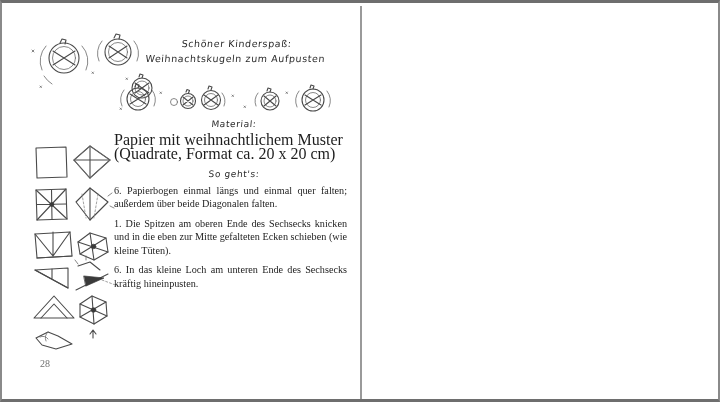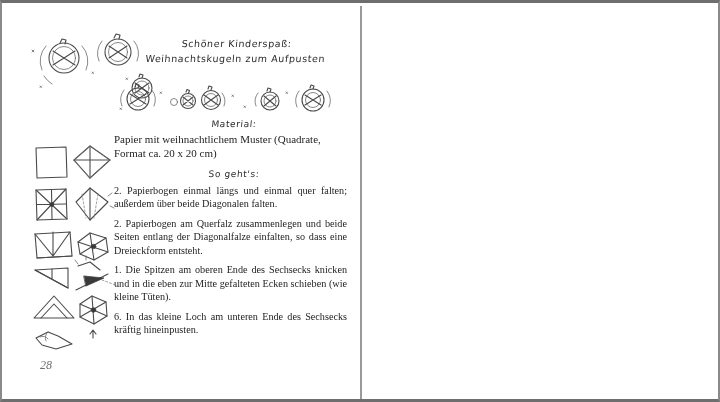--- a/index.html
+++ b/index.html
@@ -23,28 +23,28 @@
     transform:skewX(-5deg);
   }
   .serif{font-family:"Liberation Serif",serif;color:#1d1d1d;}
 
   
   #hl-title{position:absolute;left:132px;top:30px;width:200px;text-align:center;}
   #hl-title .l1{display:block;font-size:9.5px;line-height:15px;}
   #hl-title .l2{display:block;font-size:9.5px;line-height:15px;}
 
   #hl-material-head{position:absolute;left:130px;top:113px;width:200px;text-align:center;font-size:9px;}
-  #hl-material-body{position:absolute;left:110px;top:127px;width:230px;font-size:11px;line-height:13.5px;text-align:left;}
+  #hl-material-body{position:absolute;left:110px;top:127px;width:230px;font-size:16px;line-height:13.5px;text-align:left;}
   #hl-sogehts{position:absolute;left:130px;top:163px;width:200px;text-align:center;font-size:9px;}
 
   #hl-steps{position:absolute;left:110px;top:178px;width:233px;}
   #hl-steps p{margin:0 0 6.5px 0;font-size:10.2px;line-height:13.3px;text-align:justify;color:#1d1d1d;}
   #hl-steps p:last-child{margin-bottom:0;}
 
-  #pg-left{position:absolute;left:36px;top:352px;font-size:12px;color:#6f6f6f;font-style:italic;}
+  #pg-left{position:absolute;left:36px;top:352px;font-size:10px;color:#6f6f6f;}
 
   
   svg{display:block;overflow:visible;}
   .ink{fill:none;stroke:#4a4a4a;stroke-width:1.1;stroke-linecap:round;stroke-linejoin:round;}
   .ink-thin{fill:none;stroke:#6a6a6a;stroke-width:.8;stroke-linecap:round;}
   .ink-dash{fill:none;stroke:#7a7a7a;stroke-width:.7;stroke-dasharray:2 2;}
   .ink-fill{fill:#3a3a3a;stroke:#3a3a3a;stroke-width:.7;}
 
   #balls-top{position:absolute;left:22px;top:26px;}
   #balls-row{position:absolute;left:112px;top:76px;}
@@ -214,22 +214,21 @@
     <div id="hl-title" class="hand">
       <span class="l1">Schöner Kinderspaß:</span>
       <span class="l2">Weihnachtskugeln zum Aufpusten</span>
     </div>
 
     <div id="hl-material-head" class="hand">Material:</div>
     <div id="hl-material-body" class="serif">Papier mit weihnachtlichem Muster (Quadrate, Format ca. 20 x 20 cm)</div>
     <div id="hl-sogehts" class="hand">So geht's:</div>
 
     <div id="hl-steps">
-      <p>2. Papierbogen einmal längs und einmal quer falten; außerdem über beide Diagonalen falten.</p>
-      <p>2. Papierbogen am Querfalz zusammenlegen und beide Seiten entlang der Diagonalfalze einfalten, so dass eine Dreieckform entsteht.</p>
+      <p>6. Papierbogen einmal längs und einmal quer falten; außerdem über beide Diagonalen falten.</p>
       <p>1. Die Spitzen am oberen Ende des Sechsecks knicken und in die eben zur Mitte gefalteten Ecken schieben (wie kleine Tüten).</p>
       <p>6. In das kleine Loch am unteren Ende des Sechsecks kräftig hineinpusten.</p>
     </div>
 
     <div id="pg-left">28</div>
   </div>
 
   <div id="gutter"></div>
 
   <div class="page" id="page-right">

